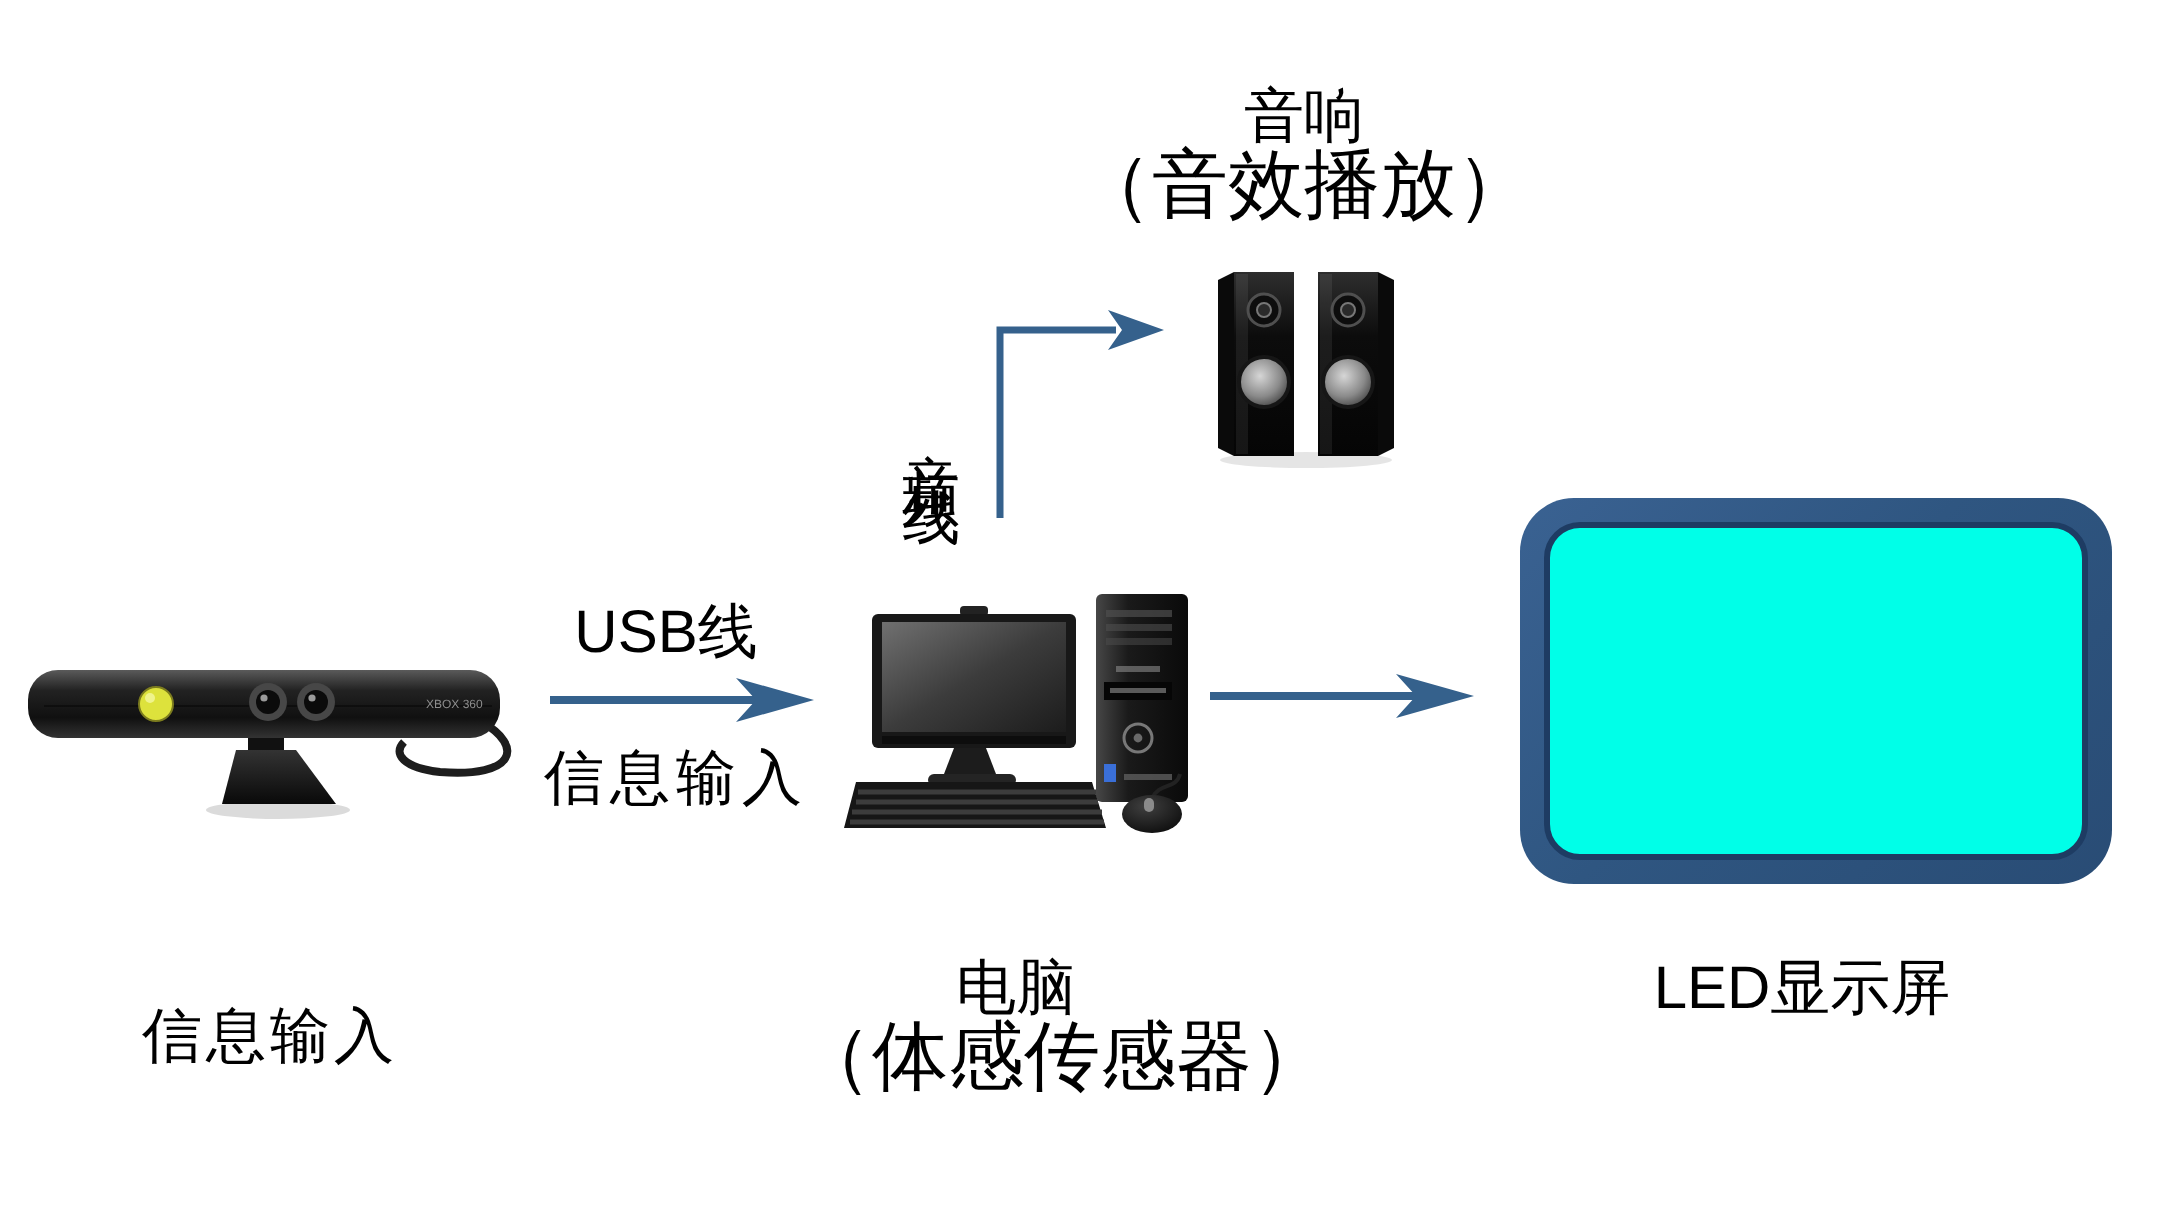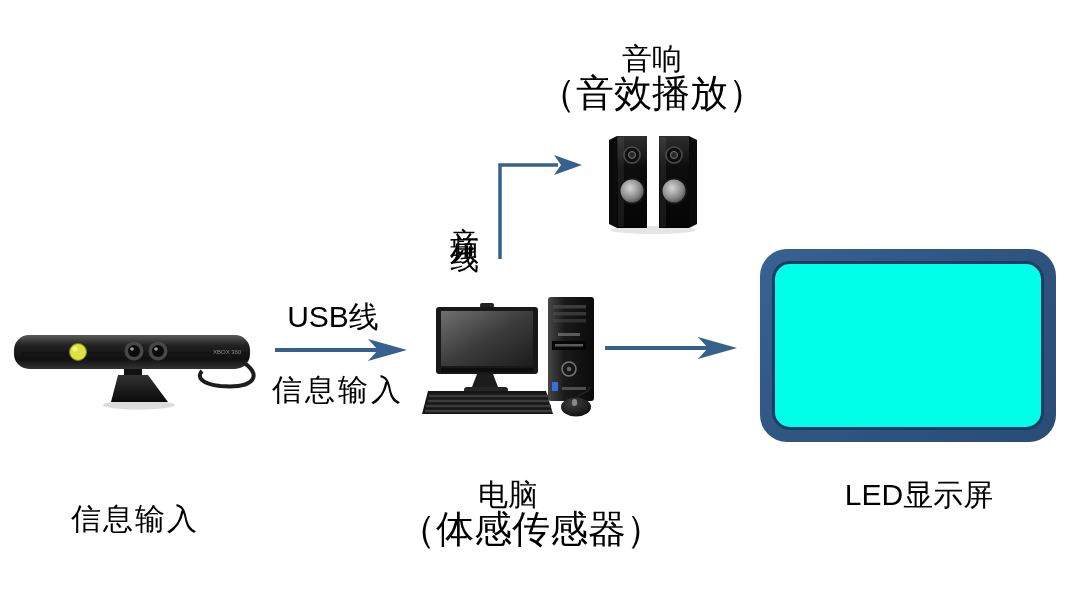--- a/index.html
+++ b/index.html
@@ -34,21 +34,21 @@
   .audio-label {
     left: 447px; top: 151px;
     writing-mode: vertical-rl;
     text-orientation: upright;
     letter-spacing: 9px;
     font-size: 29px;
     height: 130px;
   }
   .sensor-label   { left: 35px;  top: 501px; width: 200px; letter-spacing: 2px; }
   .computer-label { left: 398px; top: 477px; width: 220px; }
-  .led-label      { left: 809px; top: 477px; width: 220px; }
+  .led-label      { left: 791px; top: 477px; width: 220px; }
 
   .art { position: absolute; }
   .arrows { position: absolute; left: 0; top: 0; width: 1080px; height: 607px; }
   .edge-line { stroke: var(--arrow); fill: none; }
   .edge-head { fill: var(--arrow); stroke: none; }
 
   .led {
     position: absolute;
     left: 760px; top: 249px;
     width: 296px; height: 193px;

